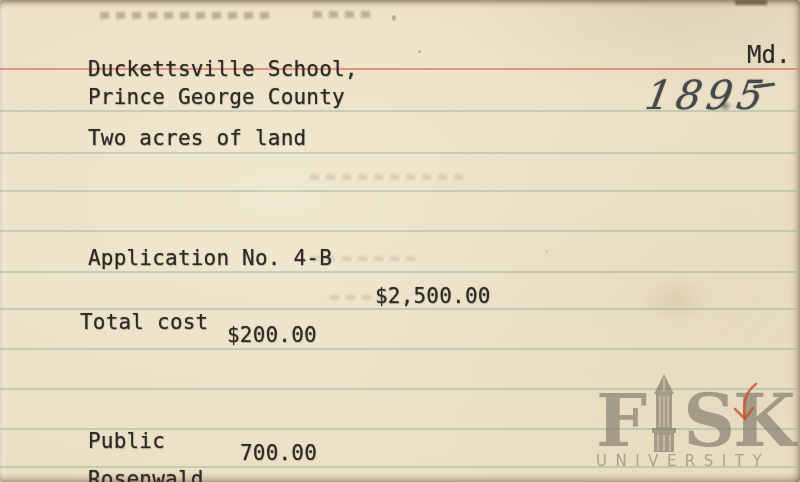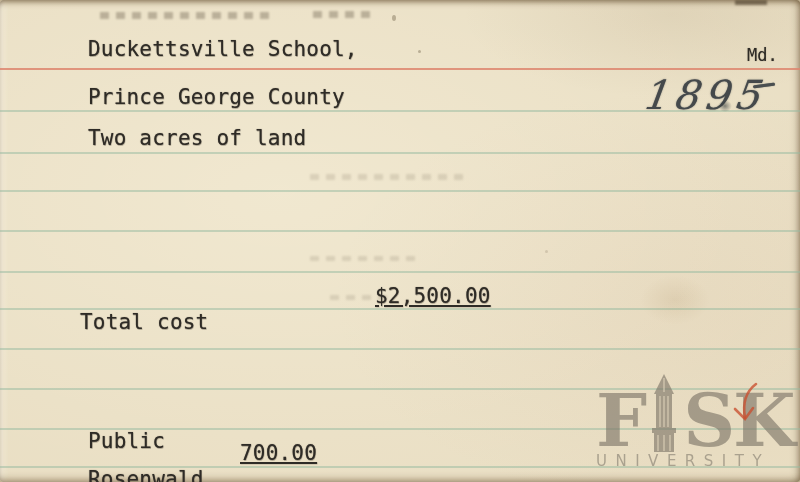--- a/index.html
+++ b/index.html
@@ -19,22 +19,22 @@
       inset 7px 0 6px -5px rgba(255,252,238,0.9);
   }
   
   .rule{position:absolute;left:0;width:800px;height:2px;pointer-events:none;}
   .rule.red{background:rgba(221,134,110,0.85);}
   .rule.green{background:rgba(150,185,160,0.50);}
   
   .row{position:absolute;left:88px;height:26px;line-height:26px;font-size:21px;
        color:#2e2b26;letter-spacing:0.2px;white-space:pre;
        text-shadow:0 0 1px rgba(46,40,32,0.55), 0.5px 0.5px 0 rgba(46,40,32,0.25);}
-  .amount{position:absolute;top:0;line-height:26px;text-decoration:underline;}
-  .region{position:absolute;left:713px;top:42px;height:26px;line-height:26px;font-size:17px;
+  .amount{position:absolute;top:0;line-height:26px;}
+  .region{position:absolute;left:713px;top:42px;height:26px;line-height:26px;font-size:24px;
           color:#2e2b26;text-shadow:0 0 1px rgba(46,40,32,0.55);padding-left:34px;}
   
   .year{position:absolute;left:646px;top:72px;font-family:"DejaVu Serif",serif;
         font-style:italic;font-size:40px;color:#45494b;transform:skewX(-10deg);
         letter-spacing:5px;text-shadow:0 0 1.5px rgba(60,65,68,0.6);}
   .year-dash{position:absolute;left:753px;top:84px;width:22px;height:3px;background:#4a4f50;
         transform:rotate(-7deg);border-radius:2px;box-shadow:0 0 1px rgba(60,65,68,0.7);}
   .ink-blot{position:absolute;left:718px;top:100px;width:14px;height:12px;border-radius:50%;
         background:radial-gradient(rgba(40,48,52,0.55), rgba(40,48,52,0) 70%);}
   
@@ -78,29 +78,31 @@
   <div class="speck" style="left:392px;top:15px;width:4px;height:6px"></div>
   <div class="edge-mark"></div>
 
   <div class="smudge light" style="left:310px;top:174px;width:160px;height:6px"></div>
   <div class="smudge light" style="left:310px;top:256px;width:110px;height:5px"></div>
   <div class="smudge light" style="left:330px;top:295px;width:60px;height:5px"></div>
   <div class="stain"></div>
   <div class="speck" style="left:418px;top:50px;width:3px;height:3px"></div>
   <div class="speck" style="left:545px;top:250px;width:3px;height:3px;opacity:.5"></div>
 
-  <div class="row" style="top:36px"><span>Duckettsville School,</span></div>
+  <div class="row" style="top:56px"><span>Duckettsville School,</span></div>
   <div class="row" style="top:84px"><span>Prince George County</span></div>
   <div class="row" style="top:125px"><span>Two acres of land</span></div>
+  <div class="row" style="top:245px"><span>Application No. 4-B</span></div>
 
   <div class="row" style="top:283px;left:0;width:800px">
     <span style="position:absolute;left:80px">Total cost</span>
     <span class="amount" style="left:375px">$2,500.00</span>
   </div>
   <div class="row" style="top:322px;left:0;width:800px">
+    <span class="amount" style="left:227px">$200.00</span>
   </div>
   <div class="row" style="top:402px;left:0;width:800px">
     <span style="position:absolute;left:88px">Public</span>
   </div>
   <div class="row" style="top:440px;left:0;width:800px">
     <span style="position:absolute;left:88px">Rosenwald</span>
     <span class="amount" style="left:240px">700.00</span>
   </div>
 
   <div class="region">Md.</div>

